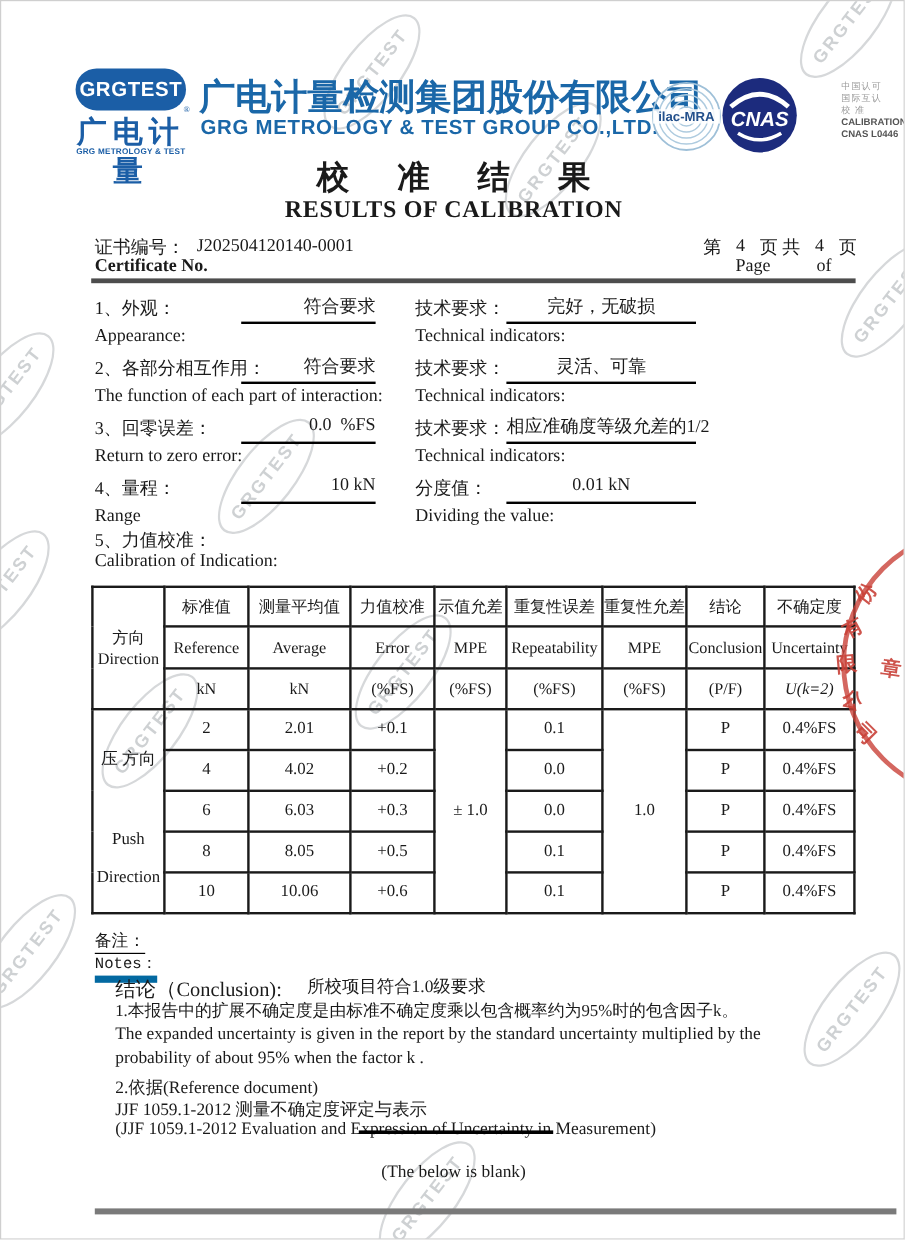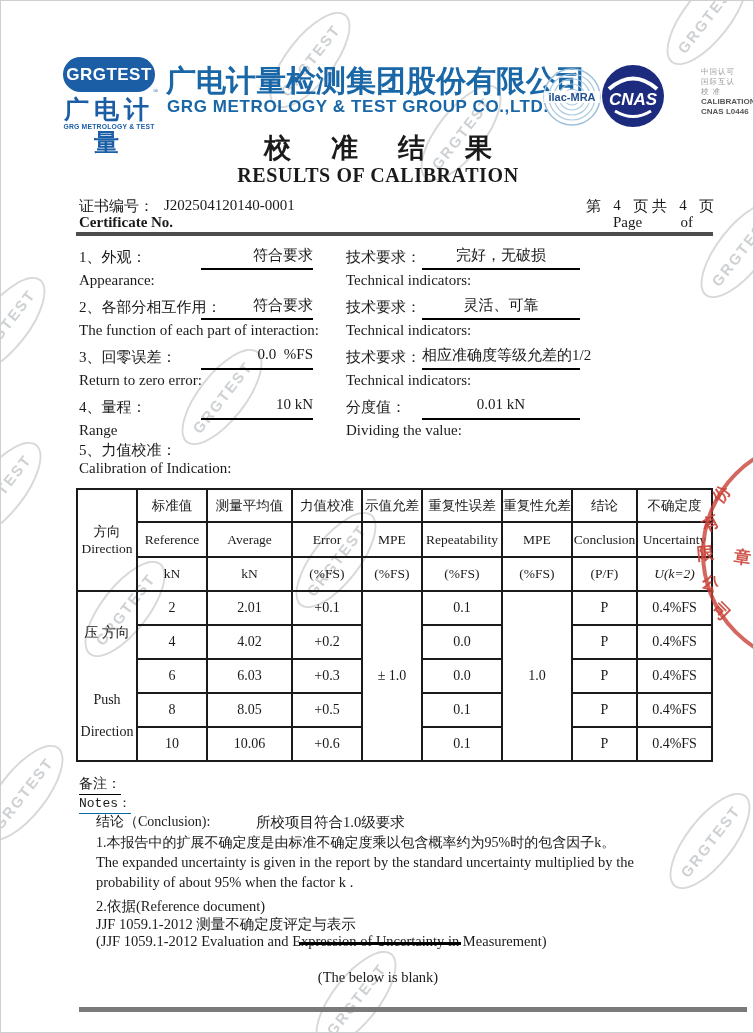--- a/index.html
+++ b/index.html
@@ -78,22 +78,22 @@
   .cal-table{position:absolute; left:75px; top:487px; border-collapse:collapse; table-layout:fixed; z-index:1;}
   .cal-table td{border:2.5px solid #1a1a1a; text-align:center; vertical-align:middle; padding:0;
                 font-size:13.5px; background:transparent;}
   .cal-table .hr1 td{height:31px;} .cal-table .hr2 td{height:33px;margin-top:36px;} .cal-table .hr3 td{height:32px;}
   .cal-table .br td{height:32px; font-size:14px;}
   .unit-italic{font-style:italic;}
   .dir-cell{position:relative;}
   .dir-cell span{position:absolute; left:0; width:100%; text-align:center;}
   
   .notes-cn{left:78px; top:774px; font-size:14px; border-bottom:1px solid #000; padding-bottom:1px; z-index:1;}
-  .notes-en{left:78px; top:793px; font-size:14px; border-bottom:1px solid #0369a1; padding-bottom:1px; z-index:1; font-family:"Liberation Mono","DejaVu Sans Mono",monospace; font-size:13px;}
-  .concl-label{left:95px; top:812px; font-size:14px; z-index:1;}
+  .notes-en{left:78px; top:793px; font-size:14px; border-bottom:6px solid #0369a1; padding-bottom:1px; z-index:1; font-family:"Liberation Mono","DejaVu Sans Mono",monospace; font-size:13px;}
+  .concl-label{left:95px; top:812px; font-size:17px; z-index:1;}
   .concl-value{left:255px; top:812px; font-size:14.5px; z-index:1;}
   .note-l1{left:95px; top:833px; font-size:14px; z-index:1;}
   .note-l2{left:95px; top:853px; font-size:14.5px; z-index:1;}
   .note-l3{left:95px; top:873px; font-size:14.5px; z-index:1;}
   .note-l4{left:95px; top:896px; font-size:14.5px; z-index:1;}
   .note-l5{left:95px; top:914px; font-size:14.5px; z-index:1;}
   .note-l6{left:95px; top:932px; font-size:14.5px; z-index:1;}
   
   .blank-rule{left:298px; top:941px; width:162px; height:3px; background:#000; z-index:1;}
   .blank-cn{left:0; top:948px; width:754px; text-align:center; font-size:14.5px; z-index:1;}

